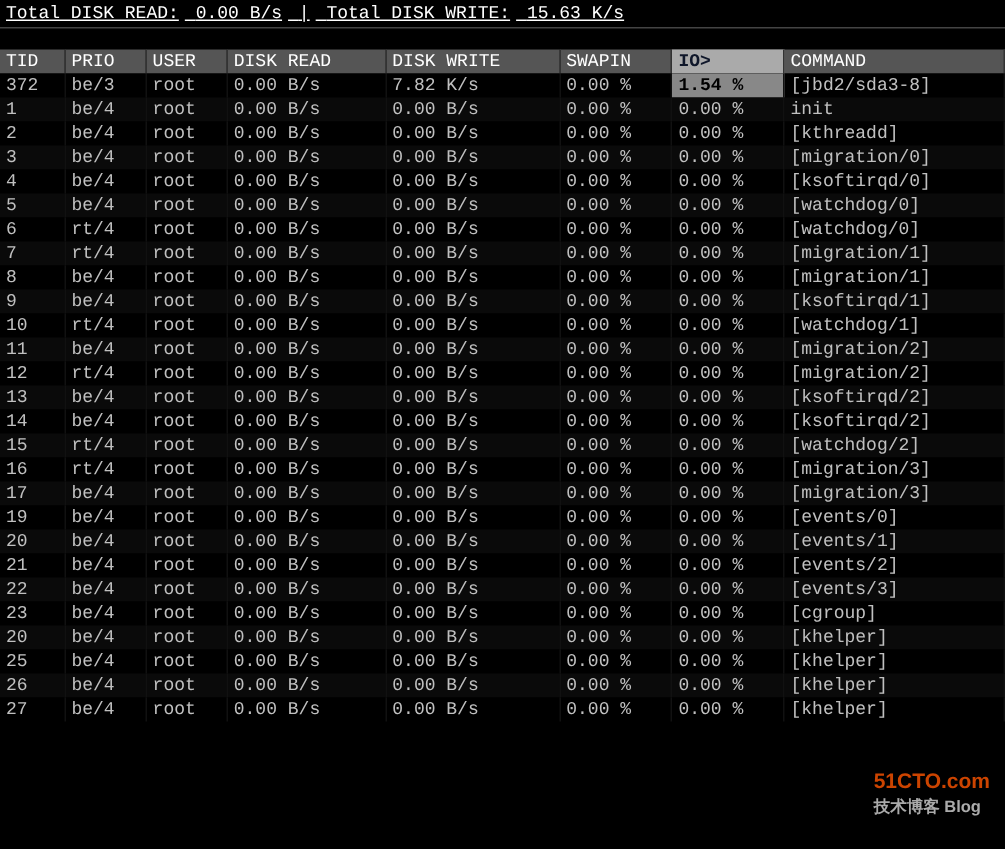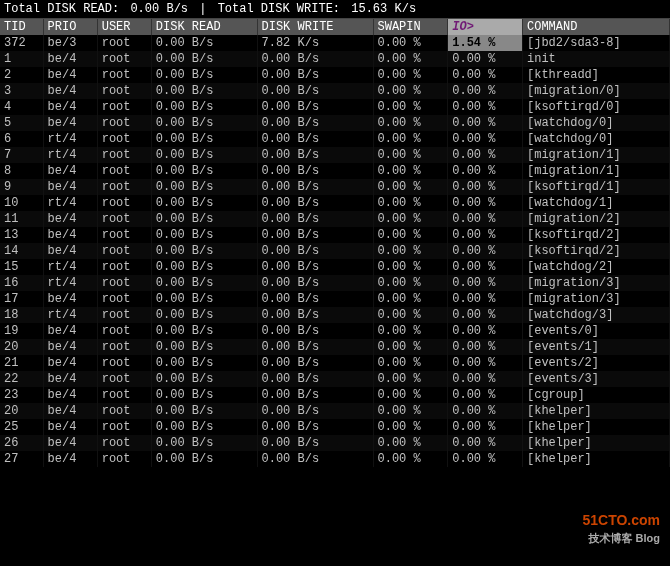--- a/index.html
+++ b/index.html
@@ -16,45 +16,46 @@
       min-height: 566px;
       overflow: hidden;
     }
     .header-bar {
       background: #000;
       color: #ffffff;
       padding: 2px 4px;
       border-bottom: 1px solid #444;
       white-space: nowrap;
       font-size: 12px;
+      text-decoration: underline;
     }
     .header-bar span {
       margin-right: 4px;
     }
     table {
       width: 100%;
       border-collapse: collapse;
       font-size: 12px;
+      margin-top: 14px;
     }
     thead tr {
       background: #555;
       color: #fff;
     }
     thead th {
       padding: 1px 4px;
       text-align: left;
       font-weight: normal;
       border-right: 1px solid #333;
       white-space: nowrap;
     }
     thead th.io-col {
       background: #aaaaaa;
-      color: #701a75;
+      color: #0f172a;
       font-weight: bold;
-      font-style: italic;
     }
     tbody tr {
       color: #c0c0c0;
     }
     tbody tr:nth-child(even) {
       background: #0a0a0a;
     }
     tbody tr:nth-child(odd) {
       background: #000;
     }
@@ -65,21 +66,21 @@
       line-height: 16px;
     }
     .watermark {
       position: fixed;
       bottom: 20px;
       right: 10px;
       color: #cc4400;
       font-size: 13px;
       font-weight: bold;
       font-family: Arial, sans-serif;
-      text-align: right;
+      text-align: left;
       line-height: 1.4;
     }
     .watermark .site {
       font-size: 14px;
     }
     .watermark .blog {
       font-size: 11px;
       color: #aaa;
     }
   </style>
@@ -222,20 +223,30 @@
         <td>11</td>
         <td>be/4</td>
         <td>root</td>
         <td>0.00 B/s</td>
         <td>0.00 B/s</td>
         <td>0.00 %</td>
         <td>0.00 %</td>
         <td>[migration/2]</td>
       </tr>
       <tr>
+        <td>12</td>
+        <td>rt/4</td>
+        <td>root</td>
+        <td>0.00 B/s</td>
+        <td>0.00 B/s</td>
+        <td>0.00 %</td>
+        <td>0.00 %</td>
+        <td>[migration/2]</td>
+      </tr>
+      <tr>
         <td>13</td>
         <td>be/4</td>
         <td>root</td>
         <td>0.00 B/s</td>
         <td>0.00 B/s</td>
         <td>0.00 %</td>
         <td>0.00 %</td>
         <td>[ksoftirqd/2]</td>
       </tr>
       <tr>
@@ -270,30 +281,20 @@
       </tr>
       <tr>
         <td>17</td>
         <td>be/4</td>
         <td>root</td>
         <td>0.00 B/s</td>
         <td>0.00 B/s</td>
         <td>0.00 %</td>
         <td>0.00 %</td>
         <td>[migration/3]</td>
-      </tr>
-      <tr>
-        <td>18</td>
-        <td>rt/4</td>
-        <td>root</td>
-        <td>0.00 B/s</td>
-        <td>0.00 B/s</td>
-        <td>0.00 %</td>
-        <td>0.00 %</td>
-        <td>[watchdog/3]</td>
       </tr>
       <tr>
         <td>19</td>
         <td>be/4</td>
         <td>root</td>
         <td>0.00 B/s</td>
         <td>0.00 B/s</td>
         <td>0.00 %</td>
         <td>0.00 %</td>
         <td>[events/0]</td>

